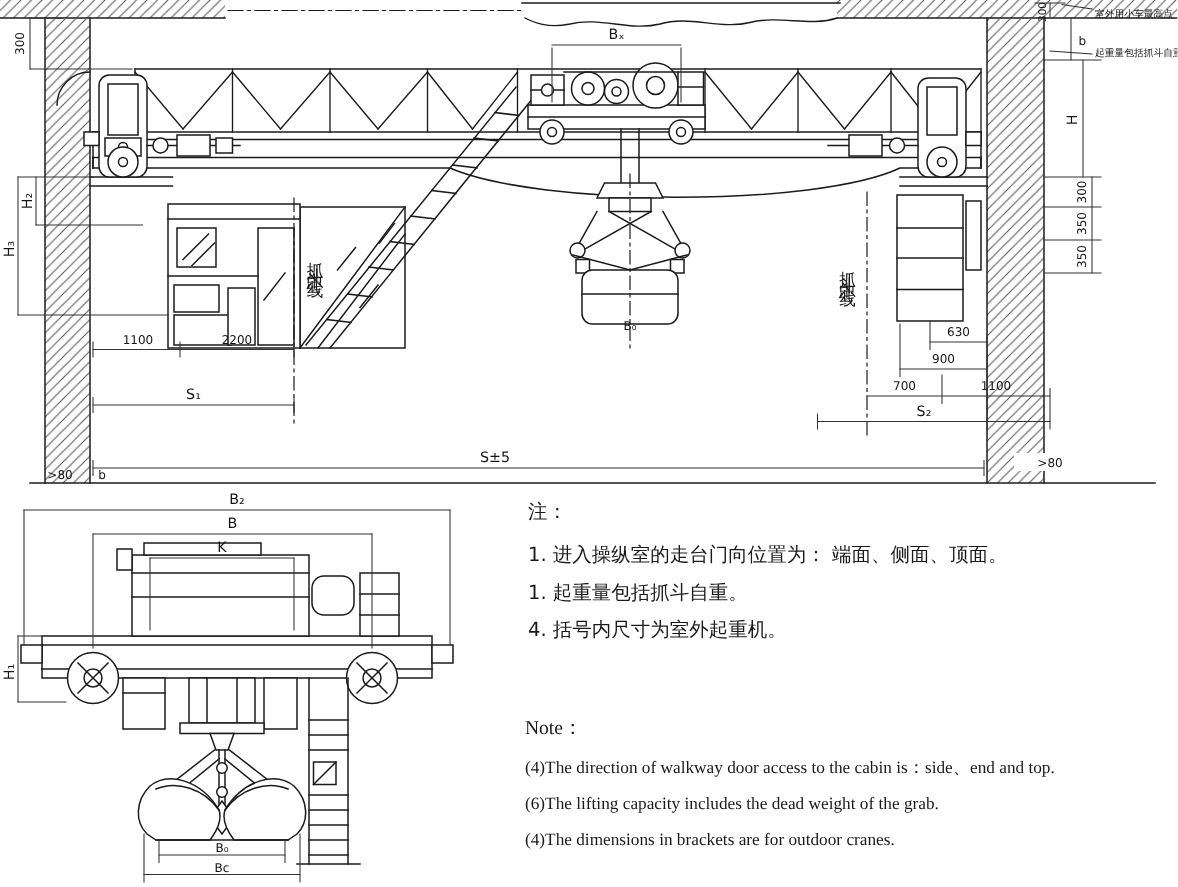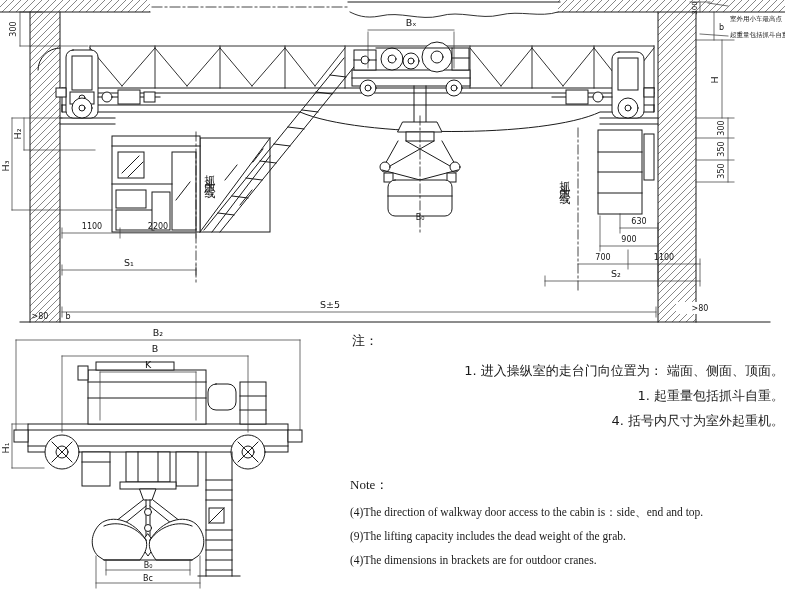--- a/index.html
+++ b/index.html
@@ -8,21 +8,21 @@
   svg{position:absolute;left:0;top:0;}
   svg text{stroke:none;fill:#151515;font-family:"DejaVu Sans",sans-serif;}
   .dt{font-size:8px;}
   .dl{font-size:9.5px;}
   .sm{font-size:7px;}
   .vlabel{position:absolute;writing-mode:vertical-rl;text-orientation:upright;
           font-size:11px;letter-spacing:3px;color:#151515;}
   .tinylabel{position:absolute;font-size:6.5px;line-height:1;color:#151515;white-space:nowrap;}
   .notes-cn{position:absolute;left:352px;top:332px;width:432px;font-size:13px;color:#1a1a1a;}
   .notes-cn .t{margin-bottom:8px;}
-  .notes-cn .i{line-height:25px;white-space:nowrap;text-align:right;}
+  .notes-cn .i{line-height:25px;white-space:nowrap;}
   .notes-en{position:absolute;left:350px;top:476px;width:435px;
             font-family:"Liberation Serif","DejaVu Serif",serif;font-size:13px;color:#1a1a1a;}
   .notes-en .t{margin-bottom:6px;}
   .notes-en .i{line-height:24px;font-size:11.5px;white-space:nowrap;}
 </style>
 </head>
 <body>
 
 <div class="canvas">
 
@@ -388,30 +388,30 @@
       <text class="dl" transform="rotate(-90 9 448)" x="9" y="448" text-anchor="middle">H₁</text>
       <text class="dt" x="148" y="568" text-anchor="middle">B₀</text>
       <text class="dt" x="148" y="581" text-anchor="middle">Bc</text>
     </g>
   </g>
 </svg>
 
 <div class="vlabel" style="left:201px;top:166px">抓斗中心线</div>
 <div class="vlabel" style="left:556px;top:172px">抓斗中心线</div>
 
-<div class="tinylabel" style="left:730px;top:16px">室外用小车最高点</div>
+<div class="tinylabel" style="left:730px;top:6px">室外用小车最高点</div>
 <div class="tinylabel" style="left:730px;top:32px">起重量包括抓斗自重</div>
 
 <div class="notes-cn">
   <div class="t">注：</div>
   <div class="i">1.  进入操纵室的走台门向位置为：  端面、侧面、顶面。</div>
   <div class="i">1.  起重量包括抓斗自重。</div>
   <div class="i">4.  括号内尺寸为室外起重机。</div>
 </div>
 
 <div class="notes-en">
   <div class="t">Note：</div>
   <div class="i">(4)The direction of walkway door access to the cabin is：side、end and top.</div>
-  <div class="i">(9)The lifting capacity includes the dead weight of the grab.</div>
+  <div class="i">(6)The lifting capacity includes the dead weight of the grab.</div>
   <div class="i">(4)The dimensions in brackets are for outdoor cranes.</div>
 </div>
 
 </div>
 
 </body></html>

